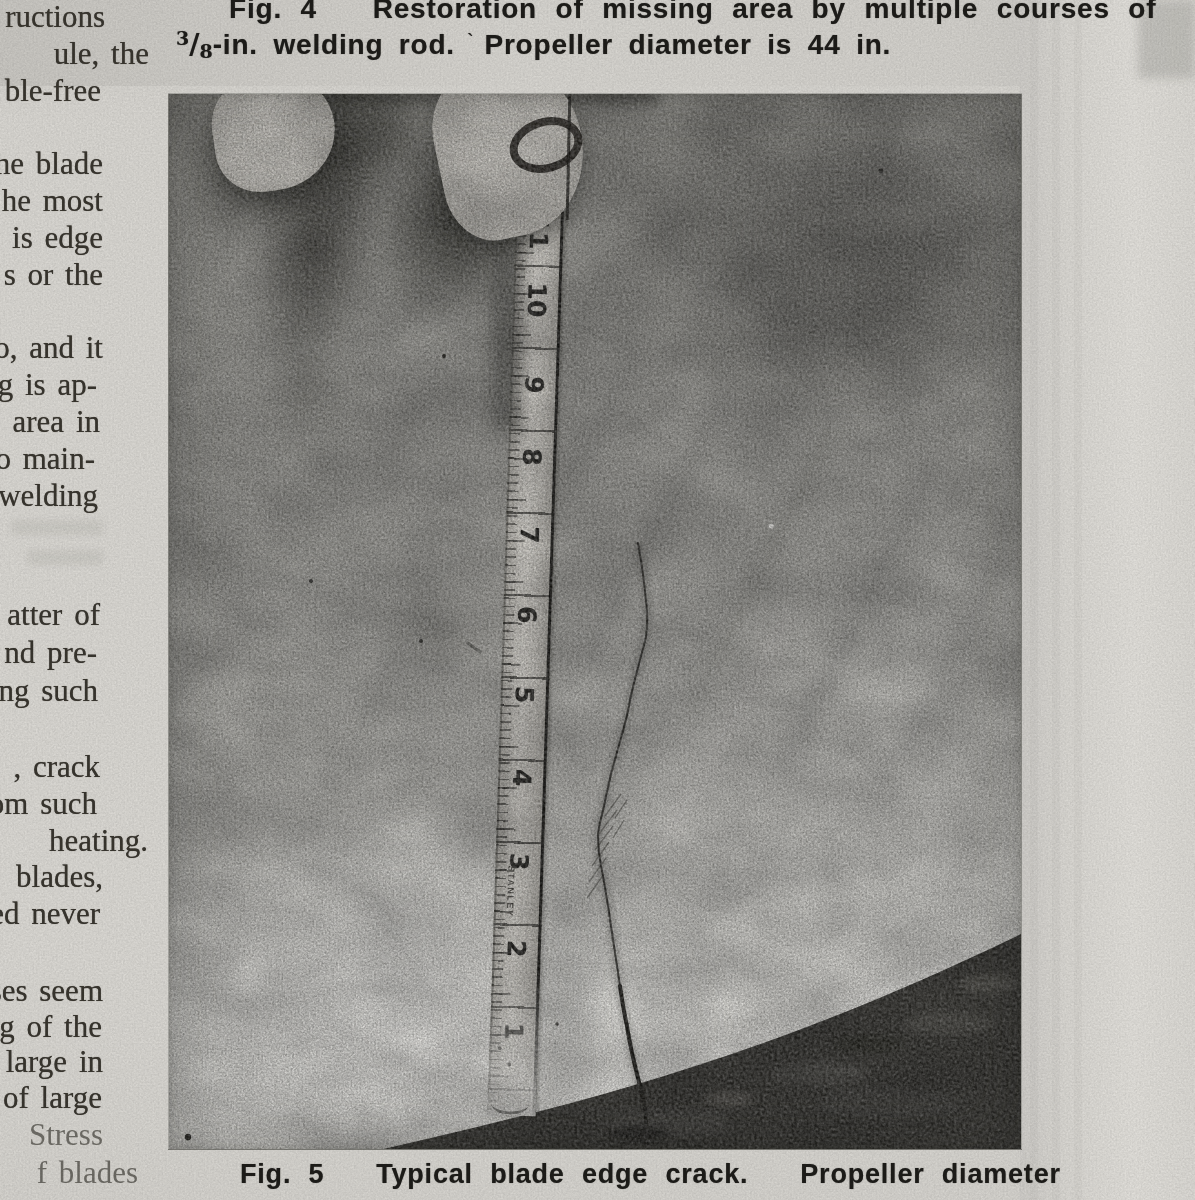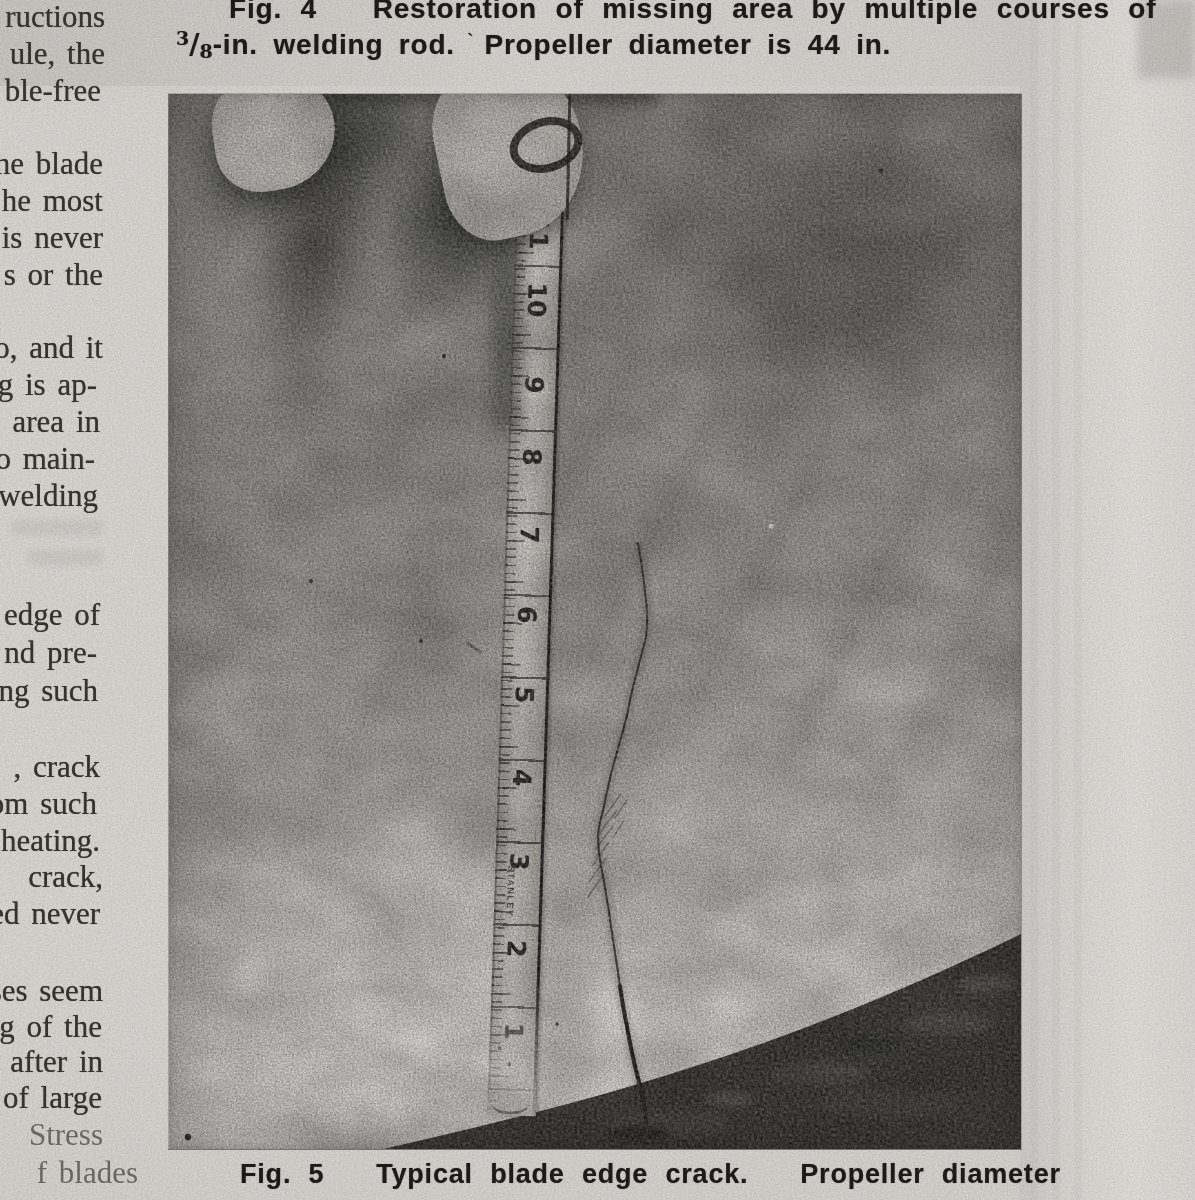--- a/index.html
+++ b/index.html
@@ -112,44 +112,44 @@
   <div class="right-streaks"></div>
   <div class="tr-corner"></div>
 
   <div>
     <div class="cap" id="cap4-l1">Fig. 4   Restoration of missing area by multiple courses of</div>
     <div class="cap" id="cap4-l2"><span class="frac"><sup>3</sup><span>/</span><sub>8</sub></span><span>-in. welding rod.</span><span class="stray">`</span><span>Propeller diameter is 44 in.</span></div>
   </div>
 
   <div>
     <div class="mline" style="top:0px;right:1090px">ructions</div>
-    <div class="mline" style="top:37px;right:1090px">ule, the</div>
+    <div class="mline" style="top:37px;right:1046px">ule, the</div>
     <div class="mline" style="top:74px;right:1094px">ble-free</div>
     <div class="mline" style="top:147px">he blade</div>
     <div class="mline" style="top:184px">he most</div>
-    <div class="mline" style="top:221px">is never</div>
+    <div class="mline" style="top:221px">is edge</div>
     <div class="mline" style="top:258px">s or the</div>
     <div class="mline" style="top:331px">o, and it</div>
     <div class="mline" style="top:368px;right:1098px">g is ap-</div>
     <div class="mline" style="top:405px;right:1095px">area in</div>
     <div class="mline" style="top:442px;right:1100px">o main-</div>
     <div class="mline" style="top:479px;right:1097px">welding</div>
     <div class="ghost" style="top:520px;width:92px"></div>
     <div class="ghost" style="top:550px;width:76px"></div>
-    <div class="mline" style="top:598px;right:1095px">edge of</div>
+    <div class="mline" style="top:598px;right:1095px">atter of</div>
     <div class="mline" style="top:636px;right:1098px">nd pre-</div>
     <div class="mline" style="top:674px;right:1097px">ng such</div>
     <div class="mline" style="top:750px;right:1095px">, crack</div>
     <div class="mline" style="top:787px;right:1098px">om such</div>
-    <div class="mline" style="top:824px;right:1095px">heating.</div>
-    <div class="mline" style="top:860px">crack,</div>
+    <div class="mline" style="top:824px;right:1047px">heating.</div>
+    <div class="mline" style="top:860px">blades,</div>
     <div class="mline" style="top:897px;right:1095px">ed never</div>
     <div class="mline" style="top:974px">ses seem</div>
     <div class="mline" style="top:1010px;right:1093px">g of the</div>
-    <div class="mline" style="top:1045px">after in</div>
+    <div class="mline" style="top:1045px">large in</div>
     <div class="mline" style="top:1081px;right:1093px">of large</div>
     <div class="mline fade1" style="top:1118px">Stress</div>
     <div class="mline fade2" style="top:1156px;right:1057px">f blades</div>
   </div>
 
   <div id="photo">
 
     <div class="abs z-tr"></div>
     <div class="abs z-trb"></div>
     <div class="abs z-tl"></div>

